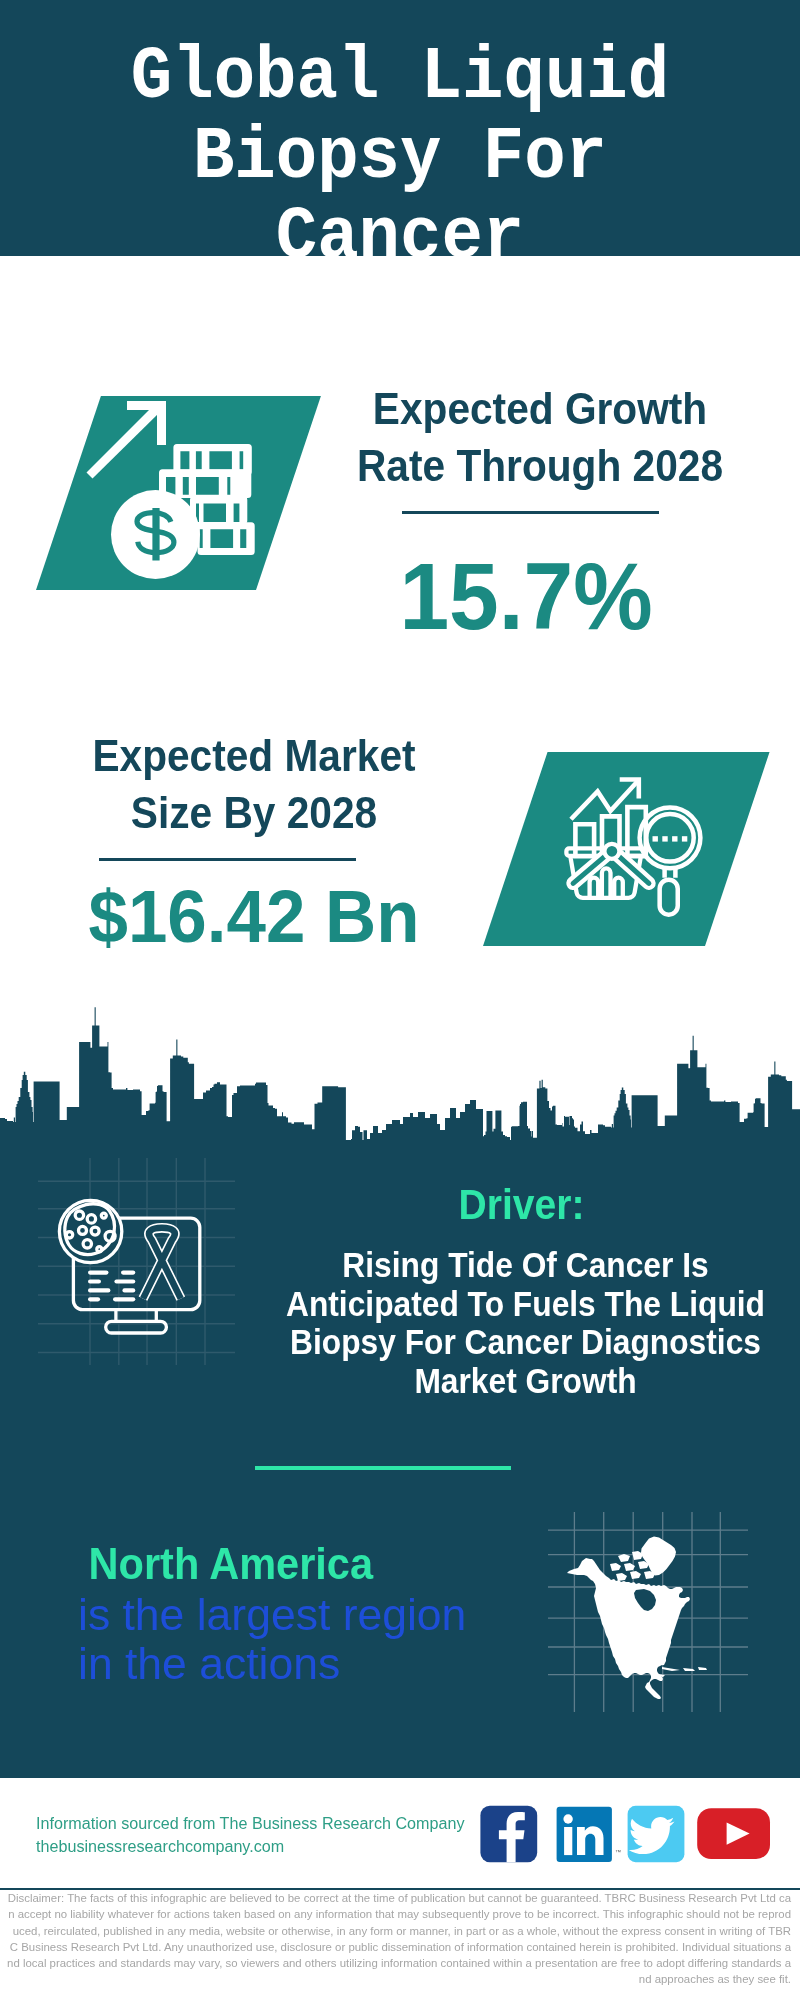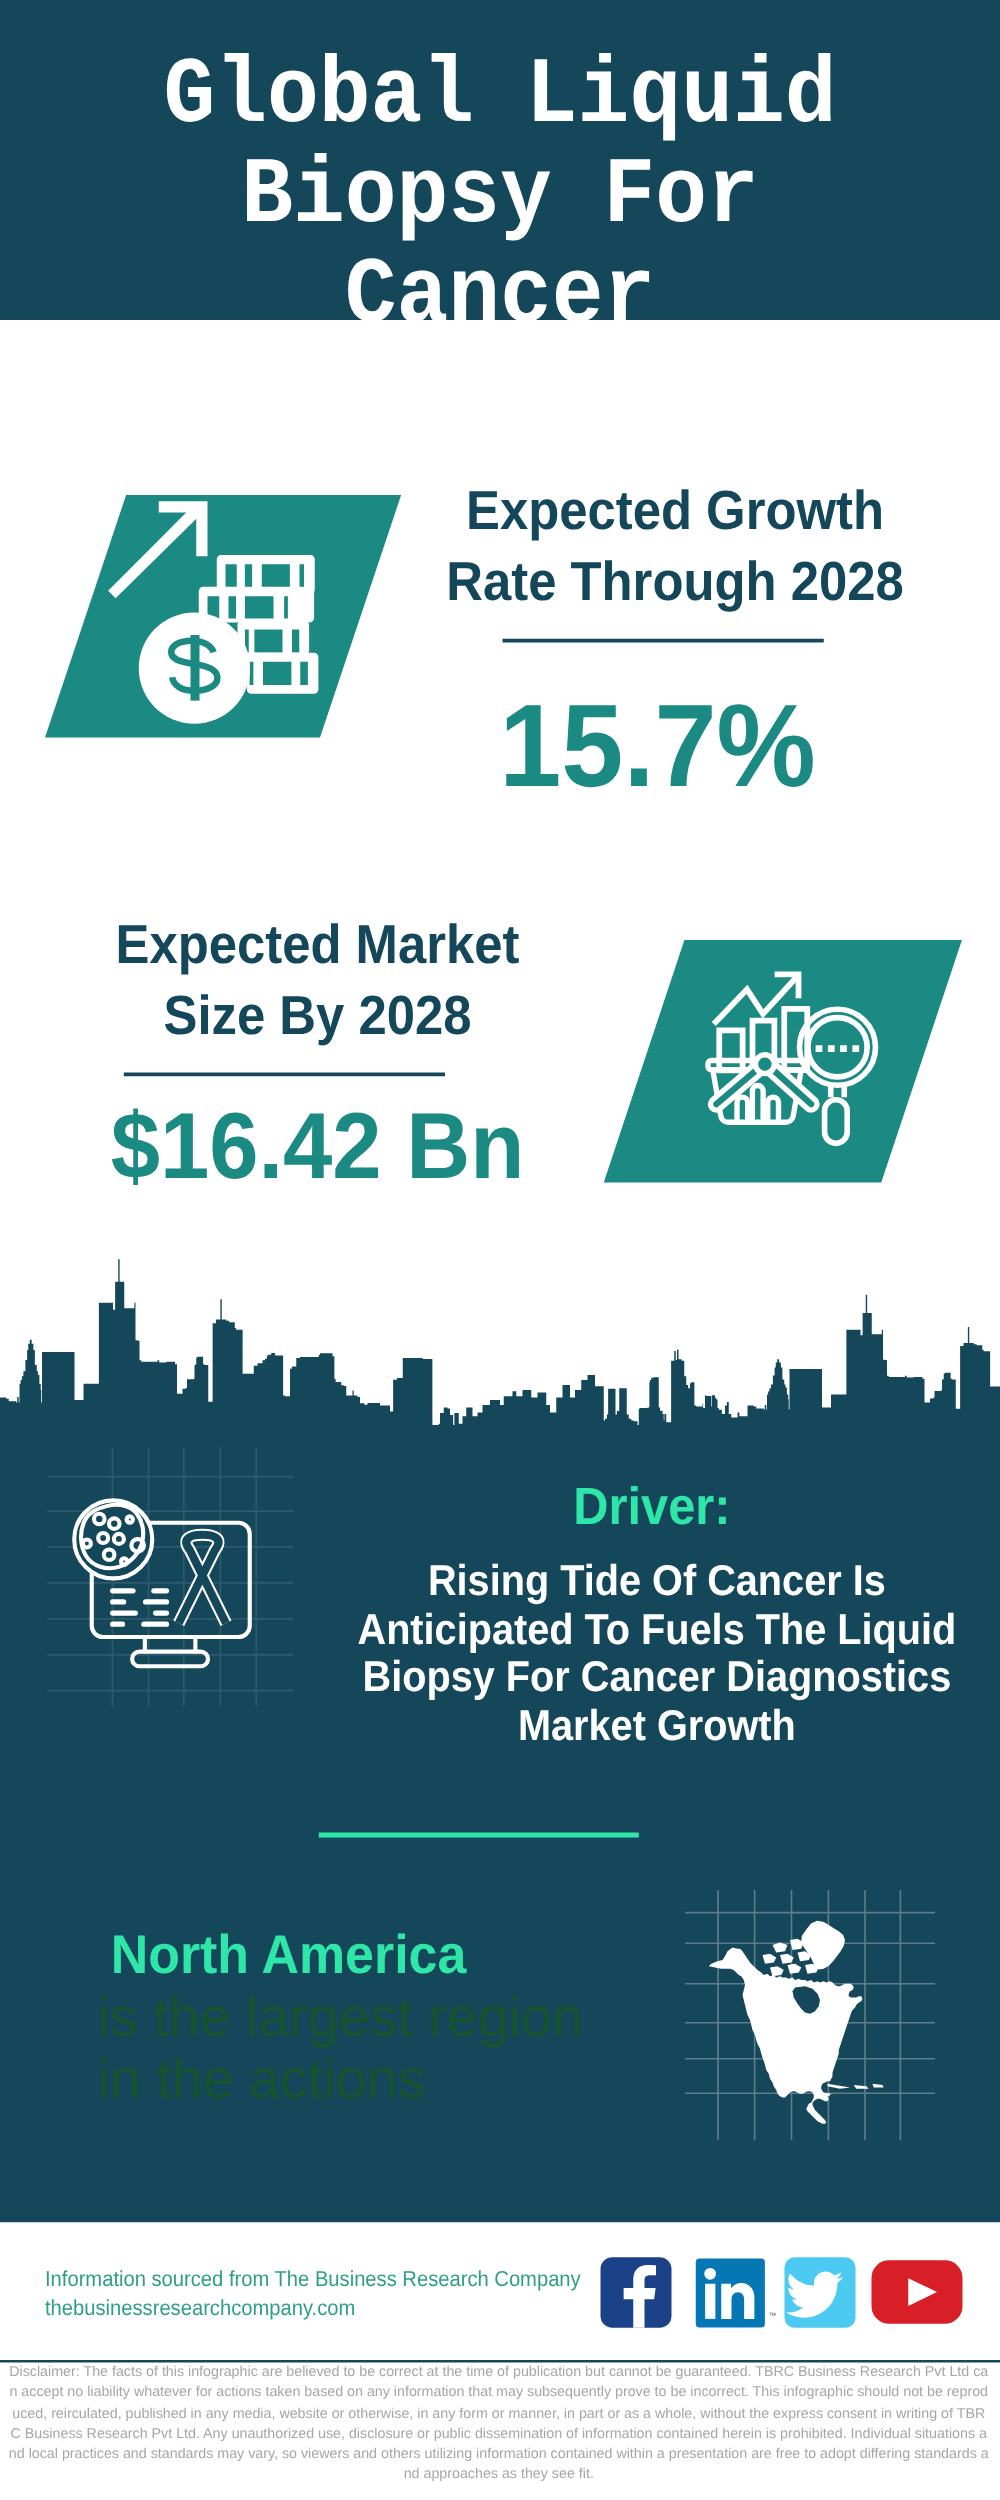--- a/index.html
+++ b/index.html
@@ -27,26 +27,26 @@
 
   .dark-band{position:absolute;left:0;top:1140px;width:800px;height:638px;background:#14475a;}
   .skyline{position:absolute;left:0;top:1000px;width:800px;height:200px;}
 
   .driver-label{position:absolute;left:259px;top:1183px;width:525px;color:#2ee6a8;font-size:42px;font-weight:700;line-height:44px;text-align:center;transform:scaleX(0.93);}
   .driver-text{position:absolute;left:263px;top:1246px;width:525px;color:#ffffff;font-size:34.5px;font-weight:700;line-height:38.5px;text-align:center;transform:scaleX(0.92);}
   .driver-rule{position:absolute;left:255px;top:1466px;width:256px;height:4px;background:#2ee6a8;}
 
   .region-block{position:absolute;left:78px;top:1540px;width:441px;text-align:left;}
   .region-name{color:#2ee6a8;font-size:43.6px;font-weight:700;line-height:49.5px;transform:scaleX(0.952);}
-  .region-rest{color:#14532d;font-size:44.5px;font-weight:400;line-height:49.5px;}
+  .region-rest{color:#1d4ed8;font-size:44.5px;font-weight:400;line-height:49.5px;}
 
   .footer{position:absolute;left:0;top:1778px;width:800px;height:107px;background:#ffffff;}
   .footer-source{position:absolute;left:36px;top:1812px;color:#2e9e86;font-size:17.3px;font-weight:400;line-height:22.6px;transform:scaleX(0.934);transform-origin:left top;}
   .footer-rule{position:absolute;left:0;top:1888px;width:800px;height:1.5px;background:#14475a;}
-  .disclaimer{position:absolute;left:7px;top:1890px;width:784px;color:#a6a6a6;font-size:11.42px;line-height:16.3px;text-align:center;word-break:break-all;}
+  .disclaimer{position:absolute;left:7px;top:1890px;width:784px;color:#a6a6a6;font-size:11.42px;line-height:16.3px;text-align:right;word-break:break-all;}
 </style>
 </head>
 <body>
 
 <div class="page">
 
   <div class="header">
     <div class="header-title">Global Liquid Biopsy For Cancer Diagnostics Market</div>
   </div>
 

